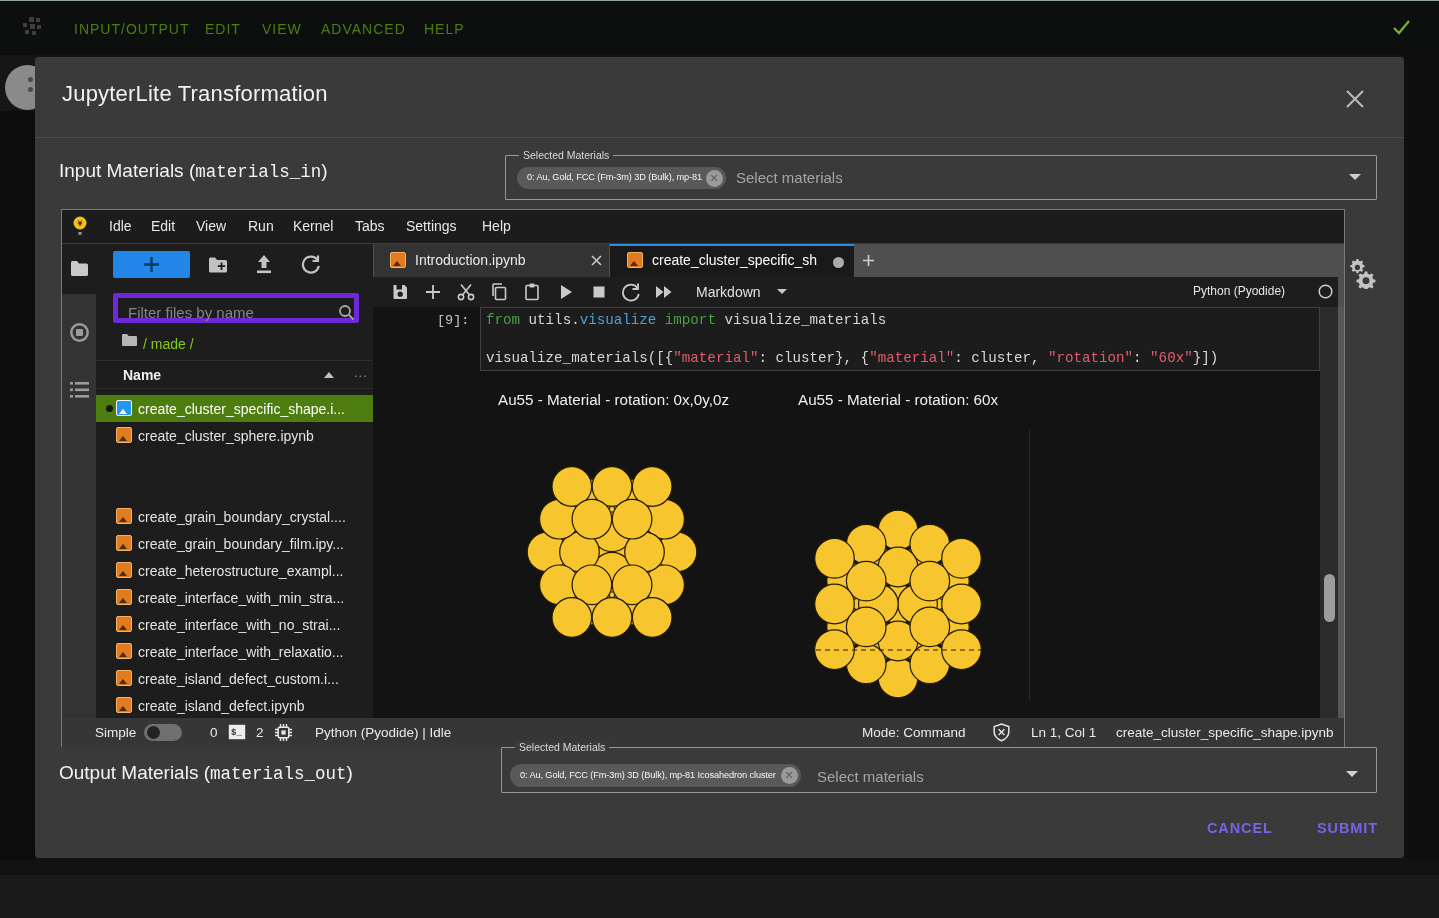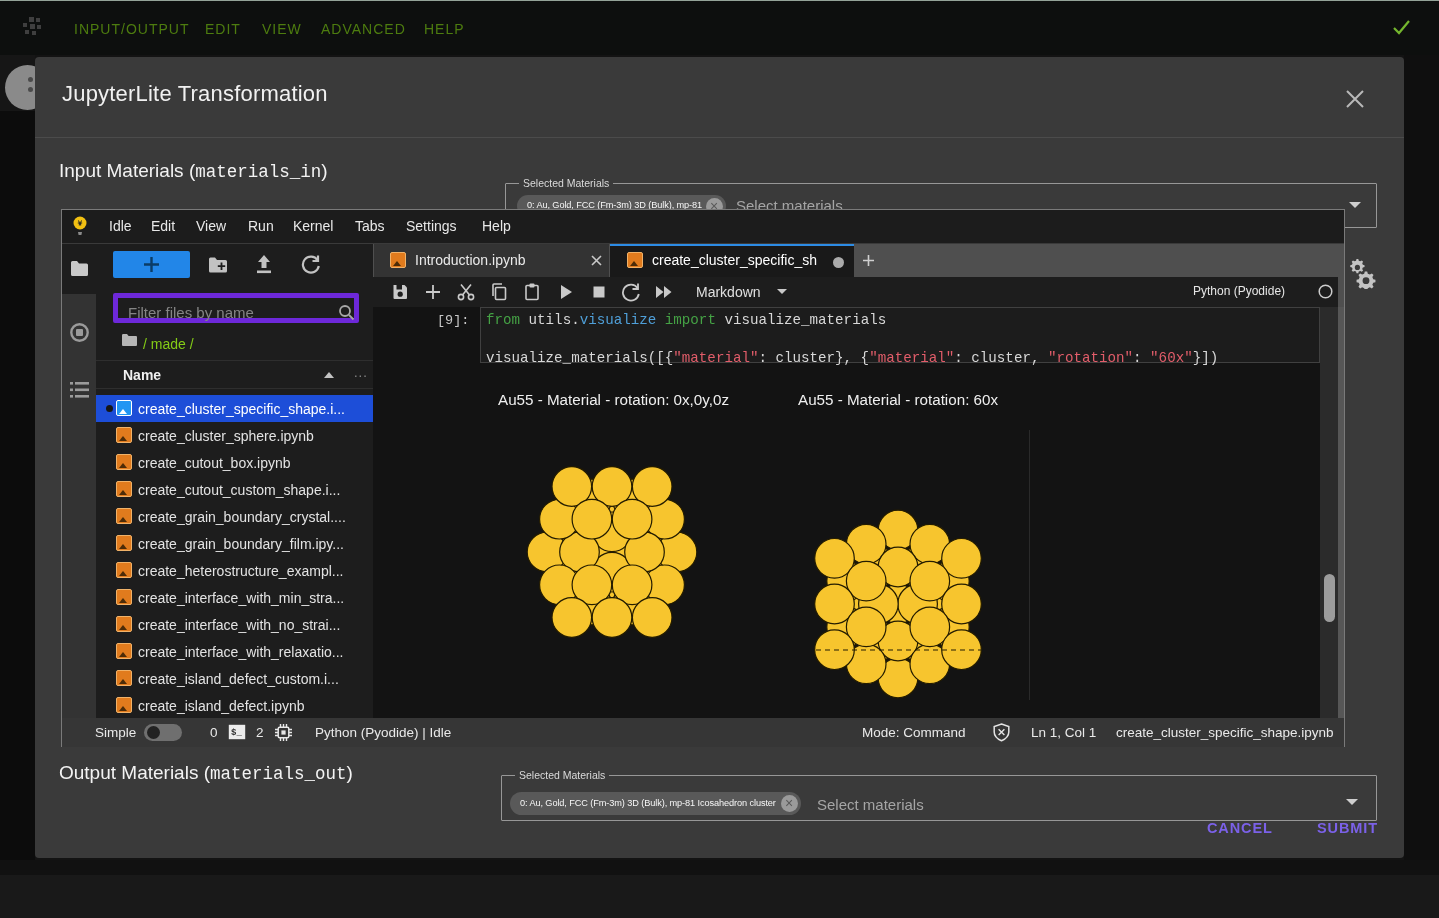--- a/index.html
+++ b/index.html
@@ -18,21 +18,21 @@
 #bd-bottom2 { left:0; top:875px; width:1439px; height:43px; background:#191919; }
 #fab { left:5px; top:65px; width:45px; height:45px; border-radius:50%; background:#8a8a8a; }
 
 #modal { left:35px; top:57px; width:1369px; height:801px; background:#3a3a3a; border-radius:4px; }
 #mtitle { left:27px; top:24px; font-size:22px; color:#f1f1f1; letter-spacing:0.2px; }
 #mclose { left:1309px; top:31px; width:22px; height:22px; }
 #mdivider { left:0; top:80px; width:1369px; height:1px; background:#4b4b4b; }
 .seclabel { font-size:19px; color:#f3f3f3; }
 .seclabel .mono { font-family:"Liberation Mono", monospace; font-size:17.5px; }
 
-.fset { border:1px solid #979797; border-radius:1px;margin-top:28px; }
+.fset { border:1px solid #979797; border-radius:1px; }
 .flegend { position:absolute; top:-7px; left:13px; background:#3a3a3a; padding:0 4px; font-size:10.5px; color:#dadada; }
 .chip { position:absolute; background:#595959; border-radius:12px; color:#f7f7f7; font-size:9.2px; letter-spacing:-0.1px; white-space:nowrap; }
 .chipx { position:absolute; width:17px; height:17px; border-radius:50%; background:#9a9a9a; }
 .chipx:after { content:"×"; position:absolute; left:4px; top:0px; color:#595959; font-size:14px; line-height:17px;}
 .selmat { font-size:15px; color:#a5a5a5; }
 .caret { width:0; height:0; border-left:6px solid transparent; border-right:6px solid transparent; border-top:6px solid #cecece; }
 
 #jl { left:26px; top:152px; width:1284px; height:538px; border:1px solid #7a7a7a; border-bottom:none; background:#1d1d1d; }
 #jmenu { left:0; top:0; width:1282px; height:34px; background:#1c1c1c; border-bottom:1px solid #3a3a3a; }
 .jm { top:8px; font-size:14px; color:#e8e8e8; }
@@ -47,37 +47,37 @@
 #crumb { left:25px; top:92px; font-size:14px; color:#84cc16; }
 #fhdr { left:0px; top:116px; width:277px; height:29px; border-top:1px solid #2e2e2e; border-bottom:1px solid #2e2e2e; }
 #fhdr b { position:absolute; left:27px; top:6px; font-size:14px; color:#f0f0f0; }
 .frow { position:absolute; left:0; width:277px; height:27px; }
 #fb .dot { position:absolute; left:10px; top:10px; width:7px; height:7px; border-radius:50%; background:#161616; }
 .nbicon-w { position:absolute; left:20px; top:5px; width:16px; height:16px; border-radius:2px; background:#2196f3; border:1.5px solid #fff; }
 .nbicon-w:after { content:""; position:absolute; left:2px; bottom:1px; border-left:4.5px solid transparent; border-right:4.5px solid transparent; border-bottom:5px solid #fff; }
 .frow .nm { position:absolute; left:42px; top:6px; font-size:14px; color:#e3e3e3; white-space:nowrap; }
 .nbicon { position:absolute; left:20px; top:5px; width:16px; height:16px; border-radius:2px; background:#e17b1d; border:1.5px solid #f0b269; }
 .nbicon:after { content:""; position:absolute; left:2px; bottom:1px; border-left:4.5px solid transparent; border-right:4.5px solid transparent; border-bottom:5px solid #4d2c08; }
-#selrow { background:#1d4ed8;text-align:right; }
+#selrow { background:#4d7c0f;text-align:right; }
 #selrow .nm { color:#fff; }
 #selrow .nm { color:#fff; }
 
 #dock { left:311px; top:34px; width:971px; height:474px; }
 #tabbar { left:0; top:0; width:971px; height:33px; background:#4f4f4f; }
 .tab { position:absolute; top:0; height:42px; }
 #tab1 { left:1px; width:235px; background:#333333; }
 #tab2 { left:237px; width:244px; background:#191919; border-top:2.5px solid #2d8ce5; }
 #tabplus { left:482px; width:27px; height:33px; background:#4f4f4f; }
 .tabtxt { position:absolute; top:8px; font-size:14px; color:#eaeaea; white-space:nowrap; }
 #toolbar { left:0; top:33px; width:965px; height:30px; background:#1d1d1d; }
 #tbext { left:965px; top:33px; width:6px; height:30px; background:#4f4f4f; }
 #edgestrip { left:965px; top:63px; width:6px; height:411px; background:#565656; }
 .tbi { position:absolute; top:5px; width:20px; height:20px; }
 #nb { left:0; top:63px; width:947px; height:411px; background:#131313; overflow:hidden; }
-#cell { left:107px; top:0px; width:840px; height:56px; background:#1c1c1c; border:1px solid #404040; }
+#cell { left:107px; top:0px; width:840px; height:64px; background:#1c1c1c; border:1px solid #404040; }
 .code { position:absolute; font-family:"Liberation Mono", monospace; font-size:14.2px; color:#d8d8d8; white-space:pre; }
 #nb svg circle { r:19.8px; }
 .kw { color:#45a245; } .fn { color:#4f9fd8; } .st { color:#e25d6a; }
 #prompt { left:64px; top:6px; font-family:"Liberation Mono", monospace; font-size:13.5px; color:#c8c8c8; }
 .vizlabel { position:absolute; top:84px; font-size:15.2px; color:#efefef; }
 #vdiv { left:656px; top:123px; width:1px; height:270px; background:#2a2a2a; }
 
 #nbscroll { left:947px; top:63px; width:18px; height:411px; background:#2b2b2b; }
 #nbthumb { left:4px; top:267px; width:11px; height:48px; background:#9c9c9c; border-radius:6px; }
 
@@ -212,28 +212,20 @@
           <span class="abs" style="left:258px;top:4px;color:#8a8a8a;font-size:13px;letter-spacing:1px">...</span>
         </div>
 <div class="frow" id="selrow" style="top:151px">
             <div class="dot"></div>
             <div class="nbicon-w"></div>
             <span class="nm">create_cluster_specific_shape.i...</span>
           </div>
 <div class="frow" style="top:178px">
             <div class="nbicon"></div>
             <span class="nm">create_cluster_sphere.ipynb</span>
-          </div>
-<div class="frow" style="top:205px">
-            <div class="nbicon"></div>
-            <span class="nm">create_cutout_box.ipynb</span>
-          </div>
-<div class="frow" style="top:232px">
-            <div class="nbicon"></div>
-            <span class="nm">create_cutout_custom_shape.i...</span>
           </div>
 <div class="frow" style="top:259px">
             <div class="nbicon"></div>
             <span class="nm">create_grain_boundary_crystal....</span>
           </div>
 <div class="frow" style="top:286px">
             <div class="nbicon"></div>
             <span class="nm">create_grain_boundary_film.ipy...</span>
           </div>
 <div class="frow" style="top:340px">

